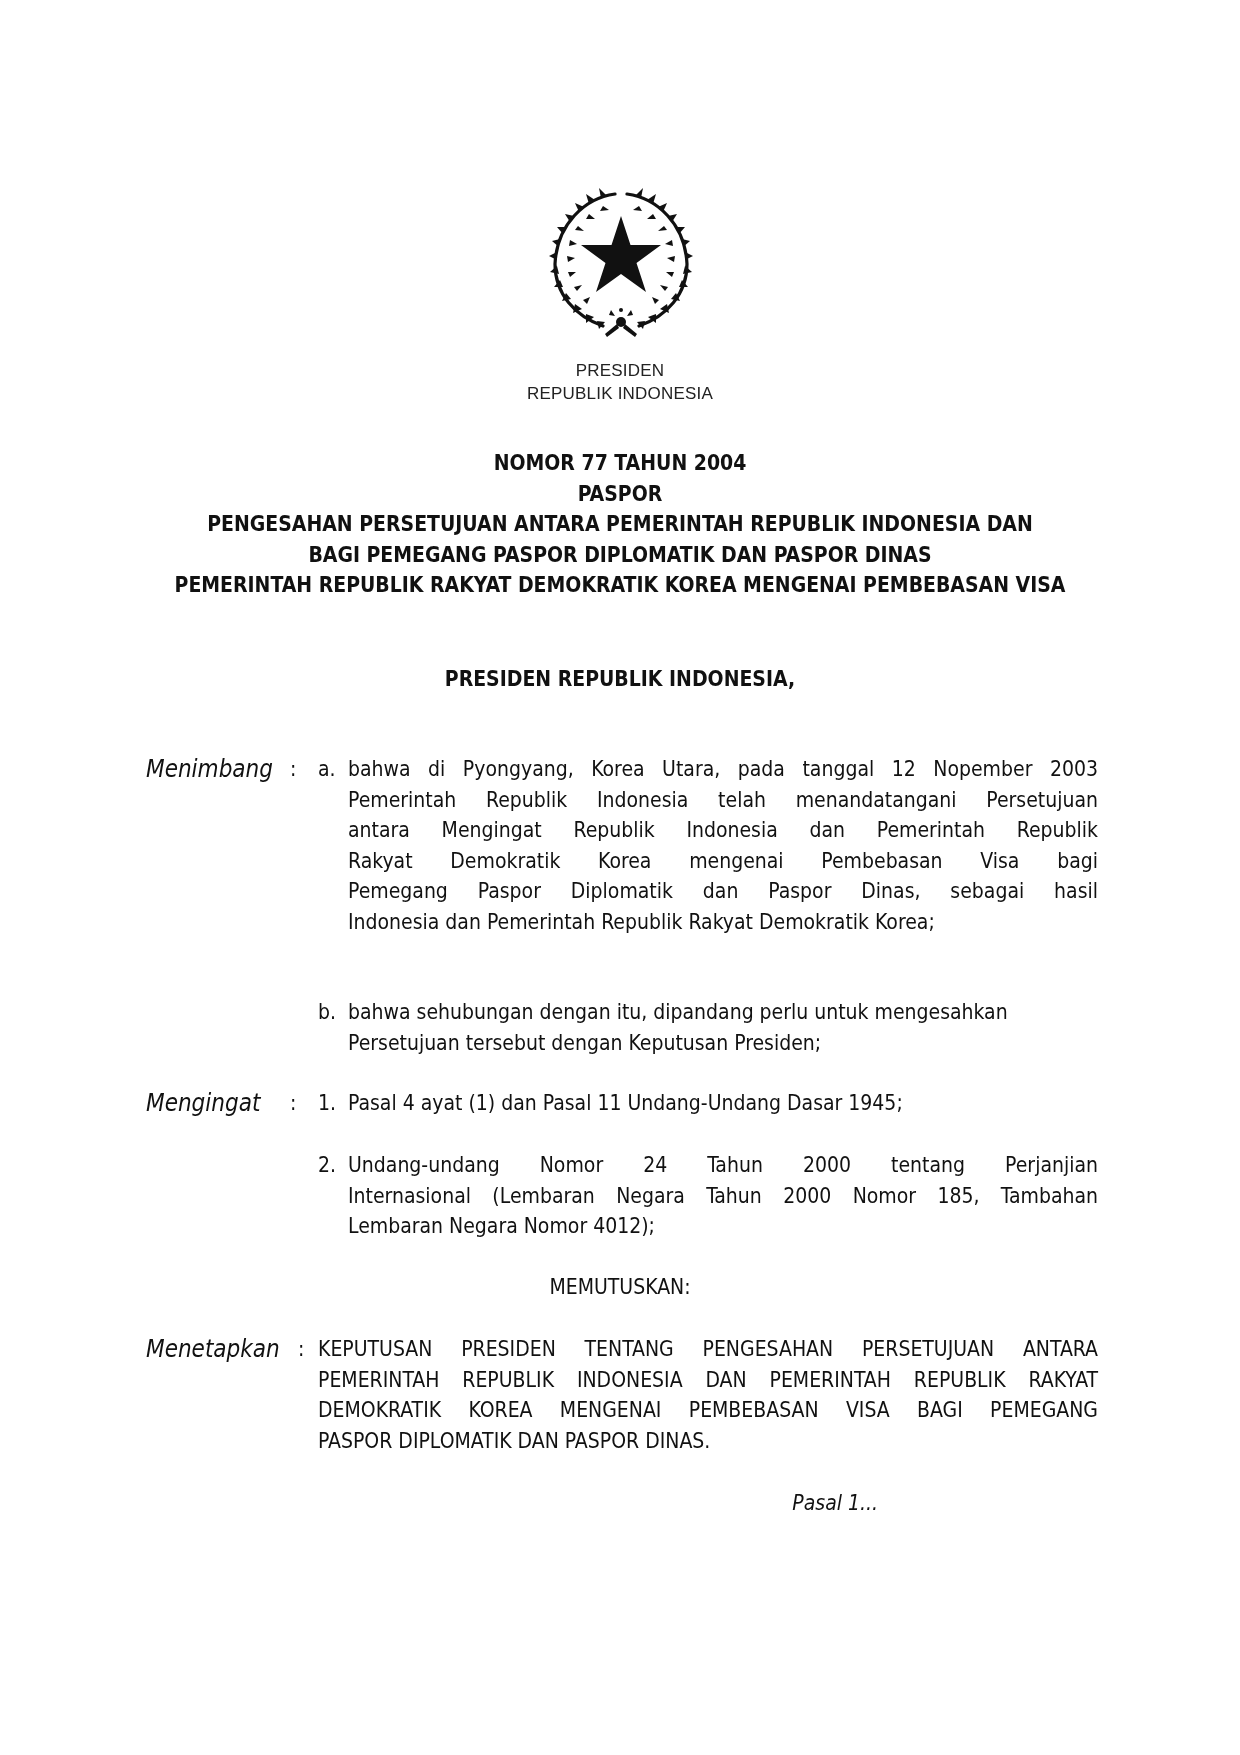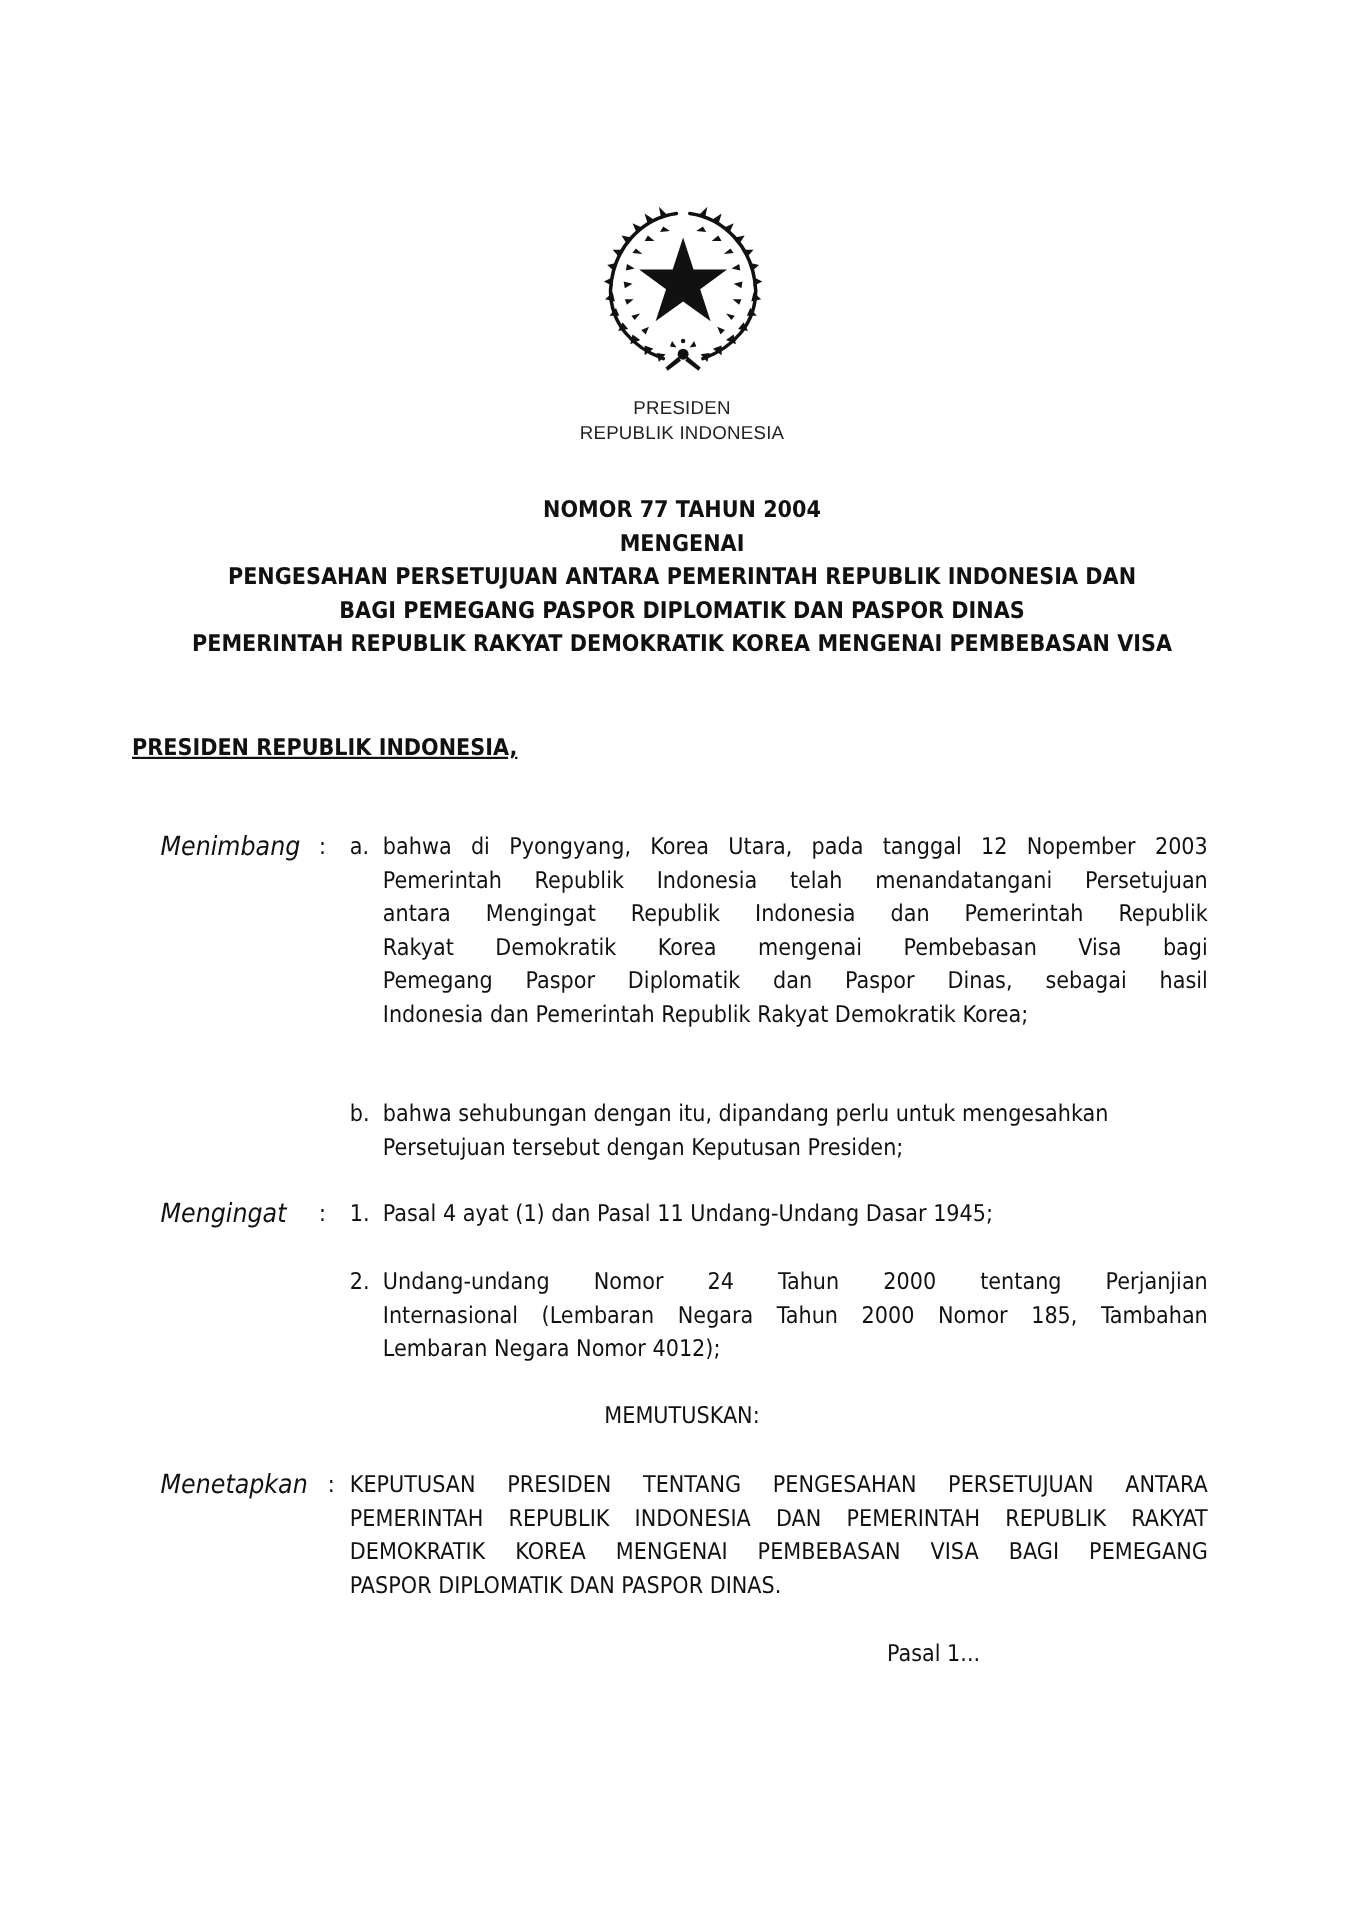--- a/index.html
+++ b/index.html
@@ -20,21 +20,21 @@
     }
     .seal-l1 { top: 360px; }
     .seal-l2 { top: 383px; }
     .title-block { position: absolute; left: 120px; top: 448px; width: 1000px; }
     .title-line {
       text-align: center; font-weight: bold; font-size: 21px; line-height: 30.5px;
       white-space: nowrap;
     }
     .president-line {
       position: absolute; left: 120px; top: 664px; width: 1000px;
-      font-weight: bold; font-size: 21px; line-height: 30px; text-decoration: underline;
+      text-align: center; font-weight: bold; font-size: 21px; line-height: 30px;
     }
 
     .row-label {
       position: absolute; left: 146px; font-size: 24px; line-height: 30px; white-space: nowrap; font-style: italic;
     }
     .row-colon { position: absolute; left: 290px; font-size: 21px; line-height: 30px; }
     .item-marker { position: absolute; left: 318px; font-size: 21px; line-height: 30px; }
     .item-text {
       position: absolute; left: 348px; width: 750px; font-size: 21px; line-height: 30.5px;
       text-align: justify;
@@ -46,21 +46,21 @@
       position: absolute; left: 120px; width: 1000px; text-align: center;
       font-size: 21px; line-height: 30px;
     }
     .menetapkan-text {
       position: absolute; left: 318px; width: 780px; font-size: 21px; line-height: 30.5px;
     }
     .menetapkan-text .line { display: block; text-align: justify; text-align-last: justify; white-space: nowrap; }
     .menetapkan-text .line.last { text-align-last: left; }
 
     .footer-next {
-      position: absolute; right: 145px; top: 1488px; font-size: 21px; line-height: 30px;
+      position: absolute; right: 158px; top: 1488px; font-size: 21px; line-height: 30px; font-style: italic;
     }
   </style>
 </head>
 <body>
 
 <div class="page">
 
   <div class="emblem">
     <svg viewBox="0 0 152 158">
 
@@ -126,21 +126,21 @@
         <circle cx="76" cy="126" r="2"></circle>
       </g>
     </svg>
   </div>
 
   <div class="seal-caption seal-l1">PRESIDEN</div>
   <div class="seal-caption seal-l2">REPUBLIK INDONESIA</div>
 
   <div class="title-block">
     <div class="title-line">NOMOR 77 TAHUN 2004</div>
-    <div class="title-line">MENGENAI</div>
+    <div class="title-line">PASPOR</div>
     <div class="title-line">PENGESAHAN PERSETUJUAN ANTARA PEMERINTAH REPUBLIK INDONESIA DAN</div>
     <div class="title-line">BAGI PEMEGANG PASPOR DIPLOMATIK DAN PASPOR DINAS</div>
     <div class="title-line">PEMERINTAH REPUBLIK RAKYAT DEMOKRATIK KOREA MENGENAI PEMBEBASAN VISA</div>
   </div>
 
   <div class="president-line">PRESIDEN REPUBLIK INDONESIA,</div>
 
   <div class="row-label" style="top:754px;">Menimbang</div>
   <div class="row-colon" style="top:754px;">:</div>
 

